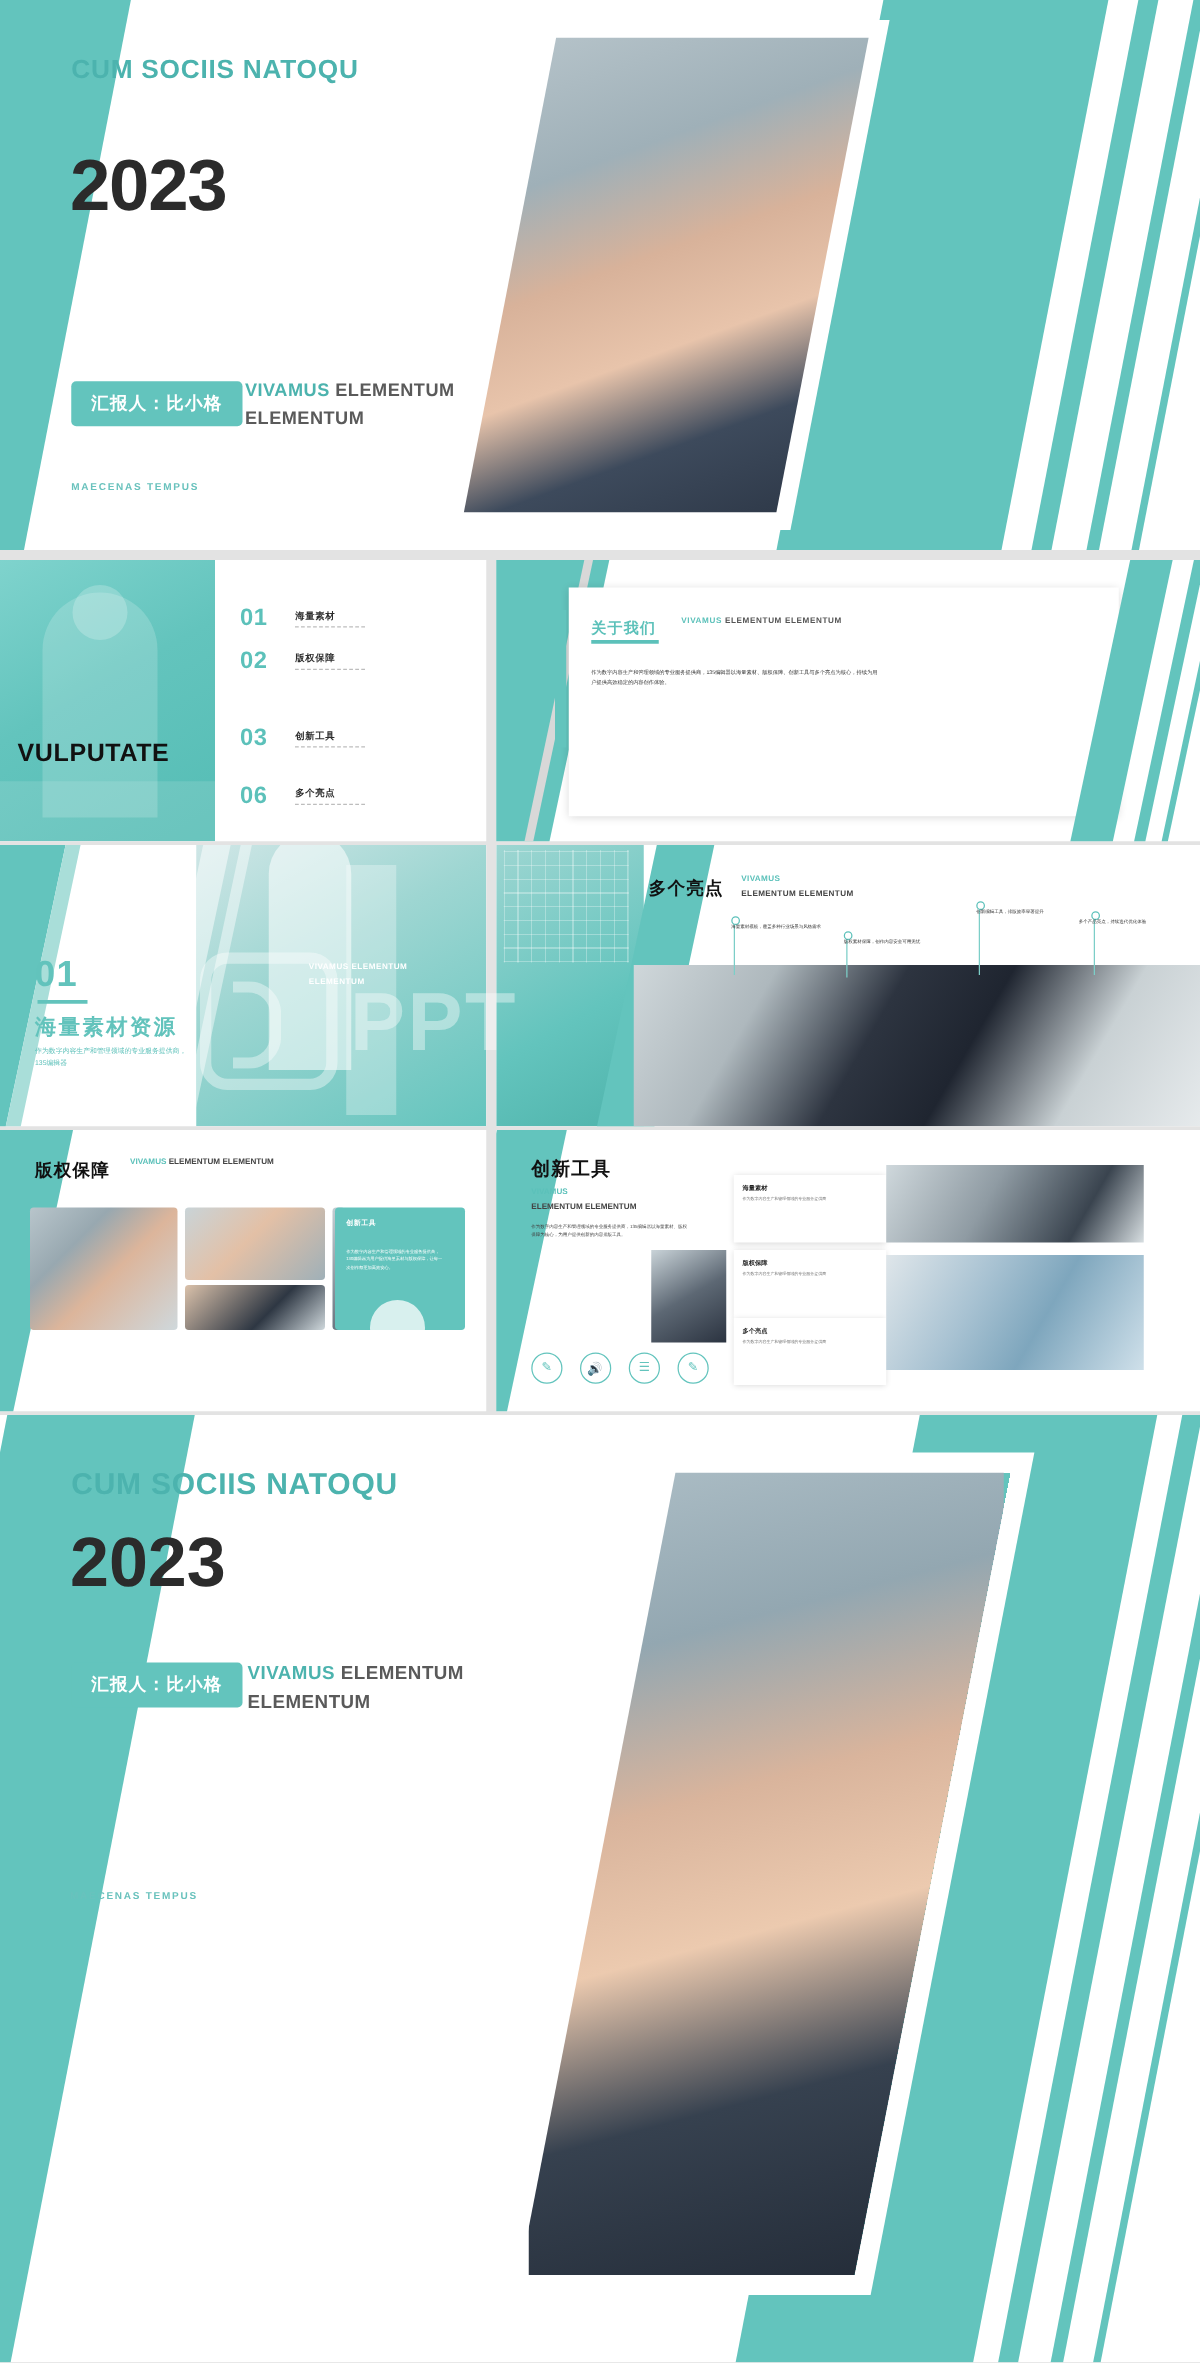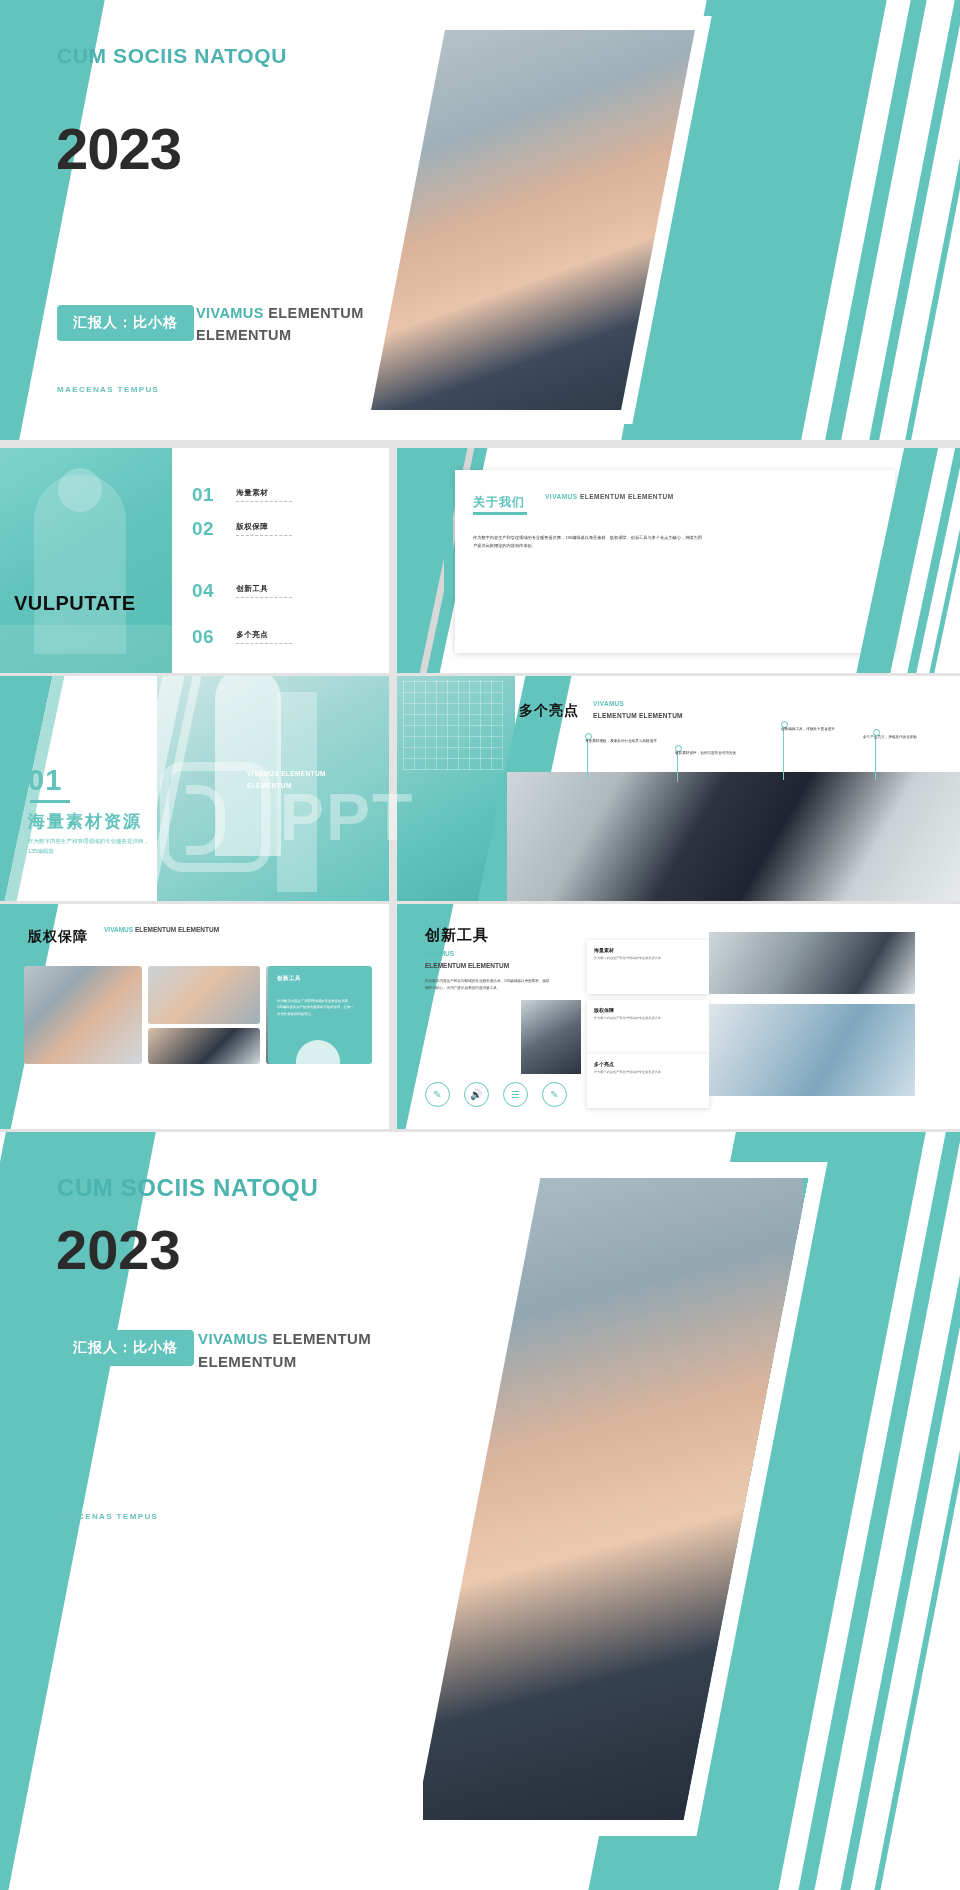--- a/index.html
+++ b/index.html
@@ -171,21 +171,21 @@
     <div class="ct">VULPUTATE</div>
     <div class="row" style="top:36px">
       <span class="num">01</span>
       <span class="lbl">海量素材</span>
     </div>
     <div class="row" style="top:70px">
       <span class="num">02</span>
       <span class="lbl">版权保障</span>
     </div>
     <div class="row" style="top:132px">
-      <span class="num">04</span>
+      <span class="num">03</span>
       <span class="lbl">创新工具</span>
     </div>
     <div class="row" style="top:178px">
       <span class="num">06</span>
       <span class="lbl">多个亮点</span>
     </div>
   </div>
 
   <div class="slide" id="s3">
     <div class="wedge"></div>

